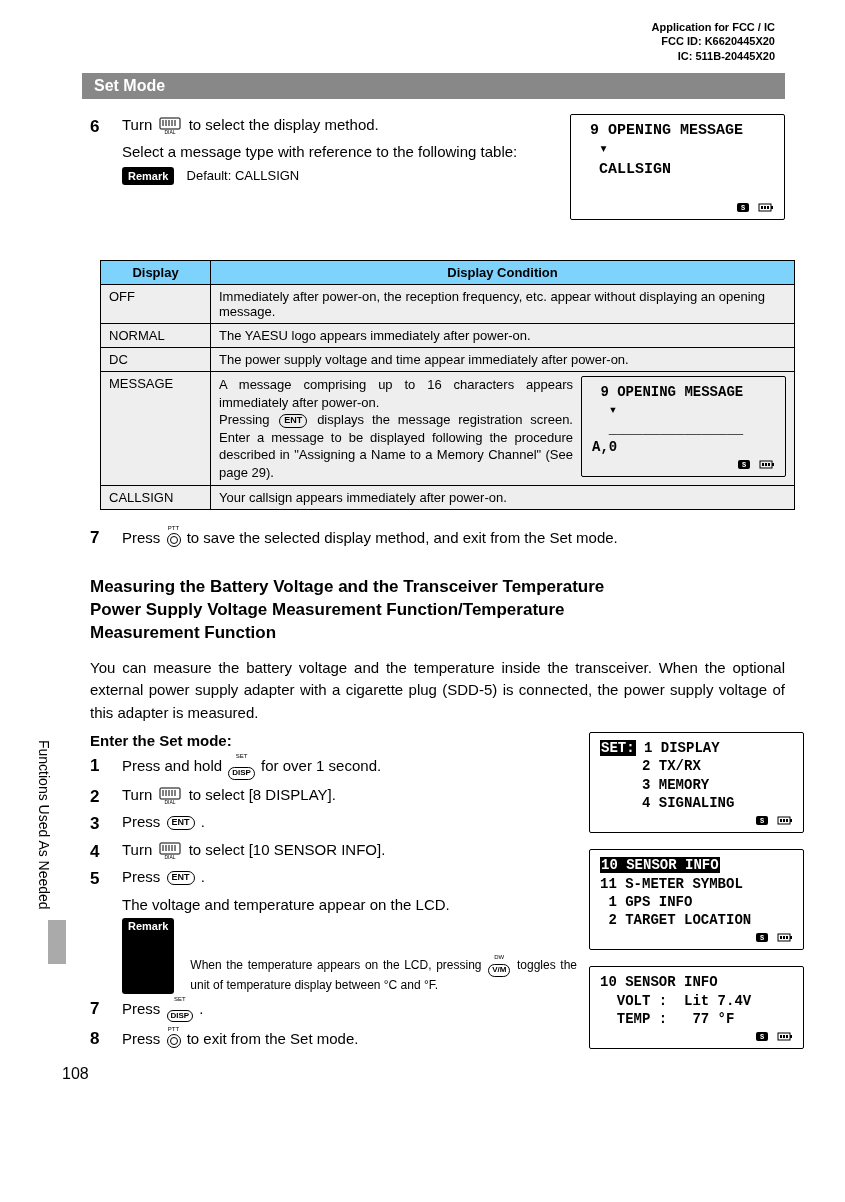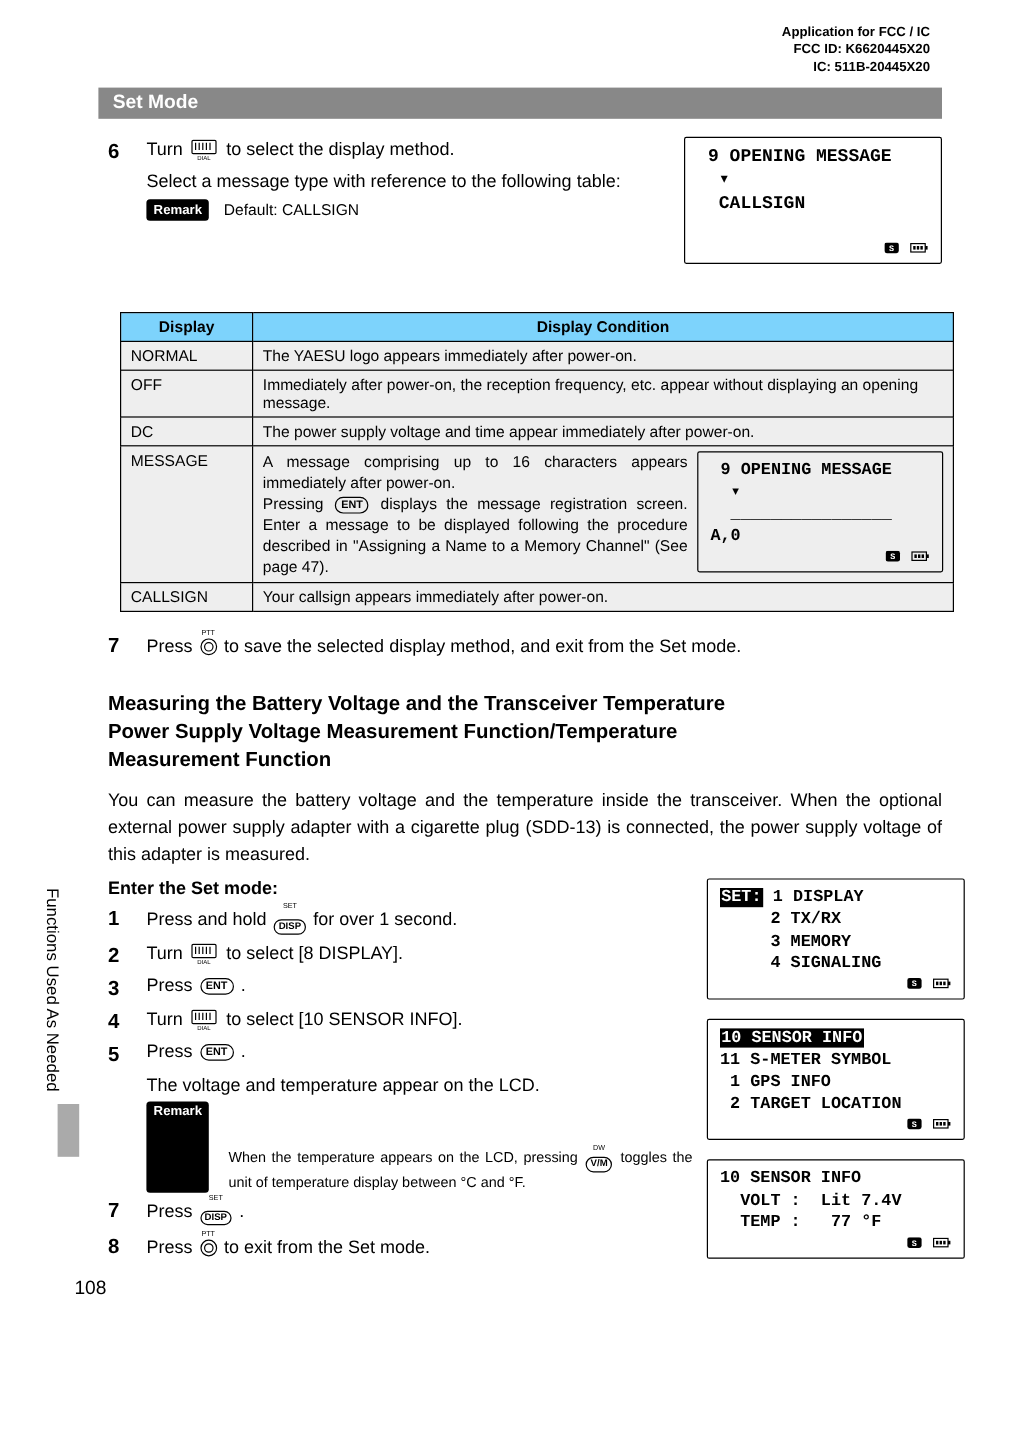--- a/index.html
+++ b/index.html
@@ -340,40 +340,40 @@
     </div>
   </div>
 
   <table class="display-table">
     <tbody>
         <tr>
       <th style="width:110px">Display</th>
       <th>Display Condition</th>
     </tr>
     <tr class="alt">
+      <td>OFF</td>
+      <td>Immediately after power-on, the reception frequency, etc. appear without displaying an opening message.</td>
+    </tr>
+    <tr class="alt">
       <td>NORMAL</td>
       <td>The YAESU logo appears immediately after power-on.</td>
-    </tr>
-    <tr class="alt">
-      <td>OFF</td>
-      <td>Immediately after power-on, the reception frequency, etc. appear without displaying an opening message.</td>
     </tr>
     <tr class="alt">
       <td>DC</td>
       <td>The power supply voltage and time appear immediately after power-on.</td>
     </tr>
     <tr class="alt">
       <td>MESSAGE</td>
       <td>
         <div class="msg-cell-wrap">
           <div class="msg-cell-text">
             <span>A message comprising up to 16 characters appears immediately after power-on.</span><br>
             <span>Pressing </span>
             <span class="icon-ent">ENT</span>
-            <span> displays the message registration screen. Enter a message to be displayed following the procedure described in "Assigning a Name to a Memory Channel" (See page 47).</span>
+            <span> displays the message registration screen. Enter a message to be displayed following the procedure described in "Assigning a Name to a Memory Channel" (See page 29).</span>
           </div>
           <div class="msg-cell-lcd">
             <div class="lcd-box">
               <div class="lcd-line"> 9 OPENING MESSAGE</div>
               <div class="lcd-line">  ▾</div>
               <div class="lcd-line">  ________________</div>
               <div class="lcd-line">A,0</div>
               <div class="lcd-footer-icons">
                 <svg width="14" height="10">
                       <rect x="0" y="0" width="12" height="9" rx="2" fill="#000"></rect>
@@ -410,21 +410,21 @@
       <span> to save the selected display method, and exit from the Set mode.</span>
     </div>
   </div>
 
   <div class="section-heading">
     Measuring the Battery Voltage and the Transceiver Temperature<br>
     Power Supply Voltage Measurement Function/Temperature<br>
     Measurement Function
   </div>
 
-  <div class="body-para">You can measure the battery voltage and the temperature inside the transceiver. When the optional external power supply adapter with a cigarette plug (SDD-13) is connected, the power supply voltage of this adapter is measured.</div>
+  <div class="body-para">You can measure the battery voltage and the temperature inside the transceiver. When the optional external power supply adapter with a cigarette plug (SDD-5) is connected, the power supply voltage of this adapter is measured.</div>
 
   <div class="clearfix">
     <div class="right-lcd-stack">
       <div class="lcd-box">
         <div class="lcd-line"><span class="lcd-inverted">SET:</span><span> 1 DISPLAY</span></div>
         <div class="lcd-line">     2 TX/RX</div>
         <div class="lcd-line">     3 MEMORY</div>
         <div class="lcd-line">     4 SIGNALING</div>
         <div class="lcd-footer-icons">
           <svg width="14" height="10">

